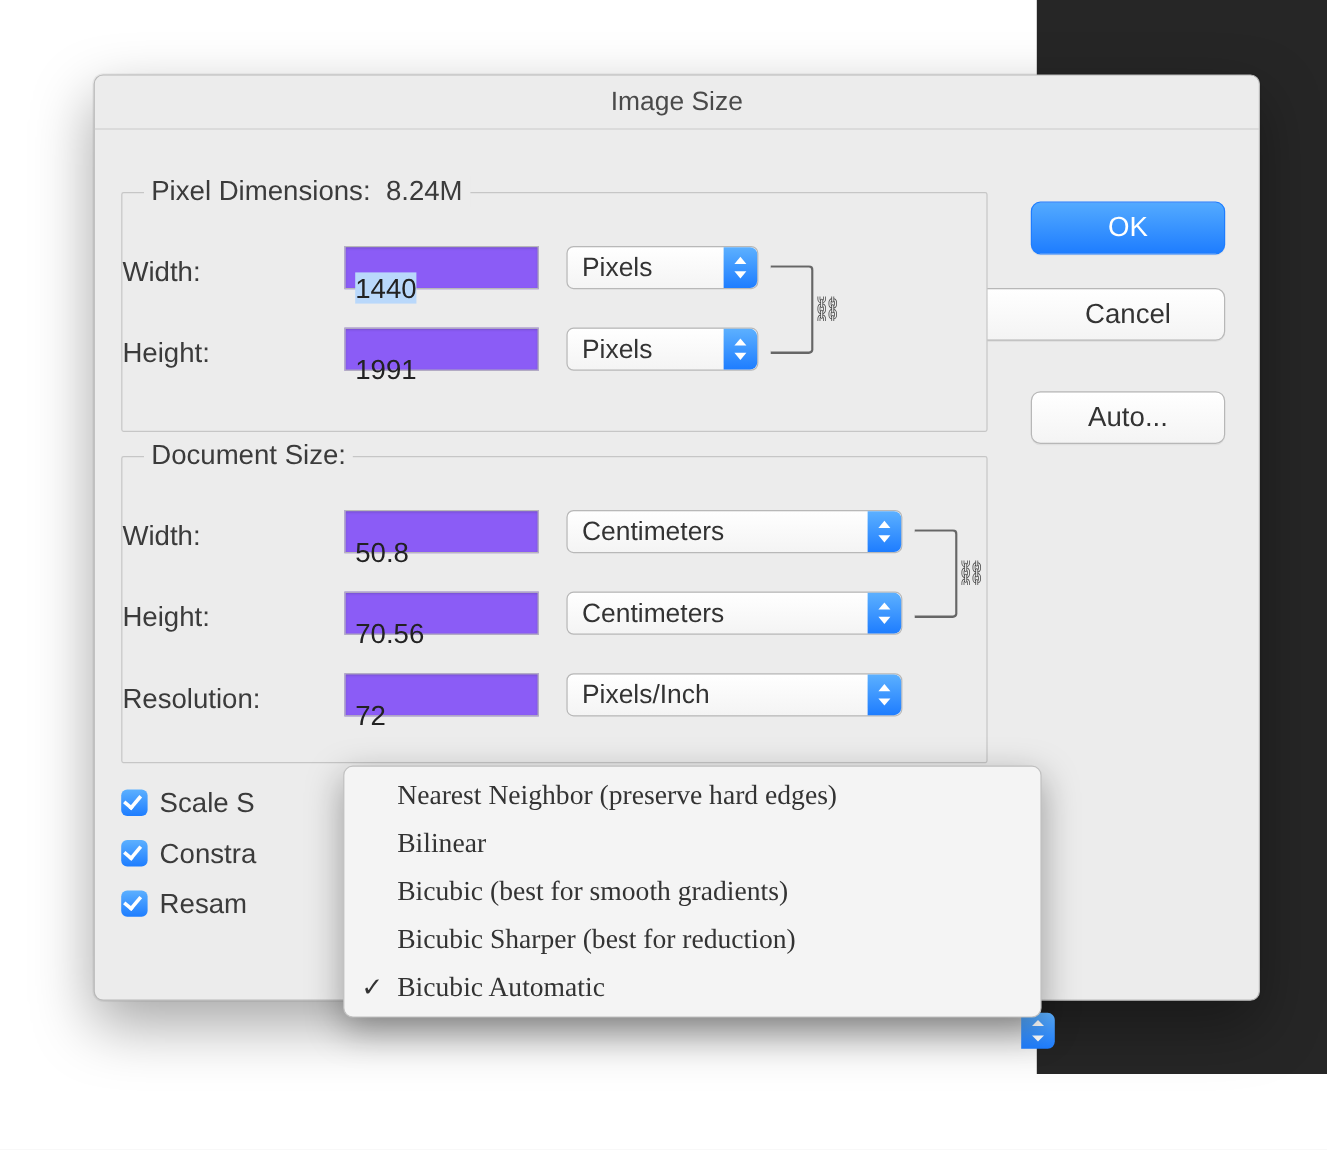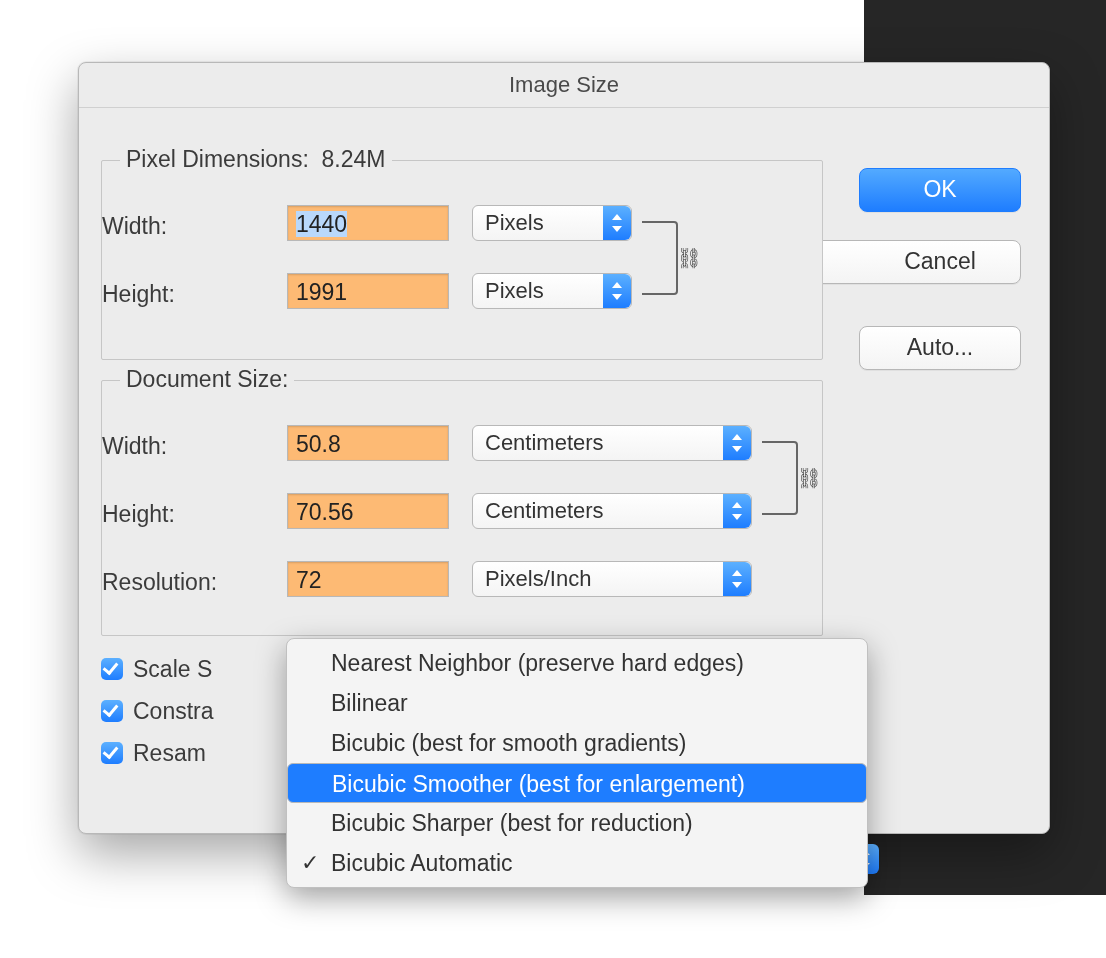--- a/index.html
+++ b/index.html
@@ -87,25 +87,25 @@
     left:0;width:175px;
     text-align:left;
     font-size:23px;
     color:#3b3b3b;
     line-height:42px;
   }
   .input{
     position:absolute;
     left:185px;width:162px;height:36px;
     border:1px solid #b8b8b8;
-    background:#fdba74;
+    background:#8b5cf6;
     box-shadow:inset 0 1px 2px rgba(0,0,0,0.15);
     font-size:23px;
     line-height:36px;
-    padding:0 8px;
+    padding:16px 8px;
     color:#222;
     box-sizing:border-box;
   }
   .sel{
     position:absolute;
     height:36px;
     border:1px solid #b8b8b8;
     background:linear-gradient(#ffffff,#f4f4f4);
     border-radius:6px;
     font-size:22px;
@@ -155,20 +155,21 @@
   
   .pop{
     position:absolute;
     left:207px;top:530px;
     width:580px;
     background:#f4f4f4;
     border:1px solid #c0c0c0;
     border-radius:8px;
     box-shadow:0 10px 30px rgba(0,0,0,0.35);
     padding:4px 0;
+    font-family:Liberation Serif, serif;
   }
   .pop .item{
     height:40px;line-height:40px;
     padding-left:44px;
     font-size:23px;color:#333;
     position:relative;
   }
   .pop .item.sel{background:#1e7dff;color:#fff;}
   .pop .item .check{
     position:absolute;left:14px;top:0;bottom:0;line-height:40px;
@@ -282,21 +283,20 @@
         <span>Resam</span>
       </div>
     </div>
 
     <div class="cornercap"></div>
 
     <div class="pop">
       <div class="item">Nearest Neighbor (preserve hard edges)</div>
       <div class="item">Bilinear</div>
       <div class="item">Bicubic (best for smooth gradients)</div>
-      <div class="item sel">Bicubic Smoother (best for enlargement)</div>
       <div class="item">Bicubic Sharper (best for reduction)</div>
       <div class="item">
         <span class="check">✓</span>
         <span>Bicubic Automatic</span>
       </div>
     </div>
 
   </div>
 </div>
 

